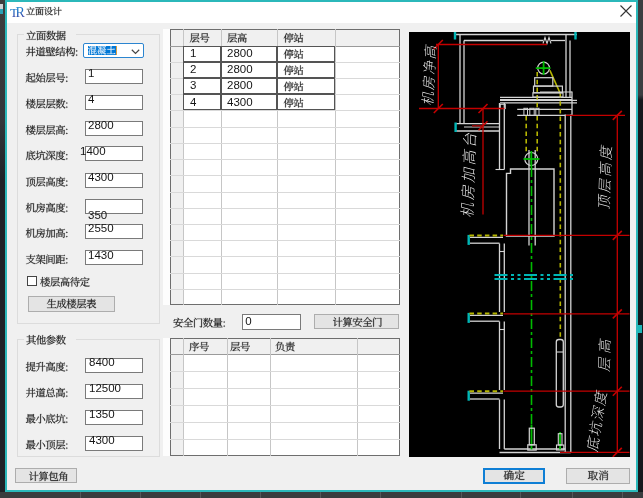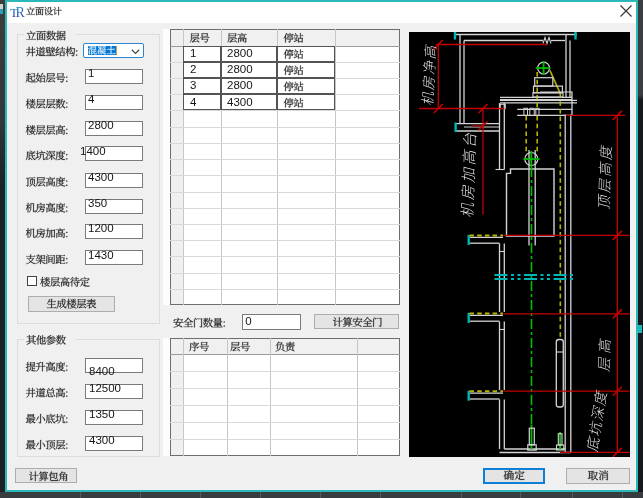--- a/index.html
+++ b/index.html
@@ -114,24 +114,24 @@
 <div style="position:absolute;left:221px;top:77.9px;width:56px;height:16.3px;box-sizing:border-box;border:1px solid #545454"></div>
 <div style="position:absolute;left:277px;top:77.9px;width:58px;height:16.3px;box-sizing:border-box;border:1px solid #545454"></div>
 <div style="position:absolute;left:183.3px;top:94.2px;width:37.69999999999999px;height:16.2px;box-sizing:border-box;border:1px solid #545454"></div>
 <div style="position:absolute;left:221px;top:94.2px;width:56px;height:16.2px;box-sizing:border-box;border:1px solid #545454"></div>
 <div style="position:absolute;left:277px;top:94.2px;width:58px;height:16.2px;box-sizing:border-box;border:1px solid #545454"></div>
 <div style="position:absolute;left:88px;top:67.1px;font:11.5px 'Liberation Sans',sans-serif;color:#151515;line-height:13.5px">1</div>
 <div style="position:absolute;left:88px;top:93.0px;font:11.5px 'Liberation Sans',sans-serif;color:#151515;line-height:13.5px">4</div>
 <div style="position:absolute;left:88px;top:119.30000000000001px;font:11.5px 'Liberation Sans',sans-serif;color:#151515;line-height:13.5px">2800</div>
 <div style="position:absolute;left:80px;top:144.7px;font:11.5px 'Liberation Sans',sans-serif;color:#151515;line-height:13.5px">1400</div>
 <div style="position:absolute;left:88px;top:171.1px;font:11.5px 'Liberation Sans',sans-serif;color:#151515;line-height:13.5px">4300</div>
-<div style="position:absolute;left:88px;top:197.0px;font:11.5px 'Liberation Sans',sans-serif;color:#151515;line-height:13.5px">350</div>
-<div style="position:absolute;left:88px;top:222.4px;font:11.5px 'Liberation Sans',sans-serif;color:#151515;line-height:13.5px">1200</div>
+<div style="position:absolute;left:88px;top:209px;font:11.5px 'Liberation Sans',sans-serif;color:#151515;line-height:13.5px">350</div>
+<div style="position:absolute;left:88px;top:222.4px;font:11.5px 'Liberation Sans',sans-serif;color:#151515;line-height:13.5px">2550</div>
 <div style="position:absolute;left:88px;top:248.7px;font:11.5px 'Liberation Sans',sans-serif;color:#151515;line-height:13.5px">1430</div>
-<div style="position:absolute;left:89px;top:365px;font:11.5px 'Liberation Sans',sans-serif;color:#151515;line-height:13.5px">8400</div>
+<div style="position:absolute;left:89px;top:356.0px;font:11.5px 'Liberation Sans',sans-serif;color:#151515;line-height:13.5px">8400</div>
 <div style="position:absolute;left:89px;top:382.0px;font:11.5px 'Liberation Sans',sans-serif;color:#151515;line-height:13.5px">12500</div>
 <div style="position:absolute;left:89px;top:408.0px;font:11.5px 'Liberation Sans',sans-serif;color:#151515;line-height:13.5px">1350</div>
 <div style="position:absolute;left:89px;top:434.0px;font:11.5px 'Liberation Sans',sans-serif;color:#151515;line-height:13.5px">4300</div>
 <div style="position:absolute;left:245.3px;top:314.5px;font:11.5px 'Liberation Sans',sans-serif;color:#151515;line-height:13.5px">0</div>
 <div style="position:absolute;left:190px;top:46.9px;font:11.5px 'Liberation Sans',sans-serif;color:#151515;line-height:13.5px">1</div>
 <div style="position:absolute;left:227px;top:46.9px;font:11.5px 'Liberation Sans',sans-serif;color:#151515;line-height:13.5px">2800</div>
 <div style="position:absolute;left:190px;top:63.099999999999994px;font:11.5px 'Liberation Sans',sans-serif;color:#151515;line-height:13.5px">2</div>
 <div style="position:absolute;left:227px;top:63.099999999999994px;font:11.5px 'Liberation Sans',sans-serif;color:#151515;line-height:13.5px">2800</div>
 <div style="position:absolute;left:190px;top:79.3px;font:11.5px 'Liberation Sans',sans-serif;color:#151515;line-height:13.5px">3</div>
 <div style="position:absolute;left:227px;top:79.3px;font:11.5px 'Liberation Sans',sans-serif;color:#151515;line-height:13.5px">2800</div>

